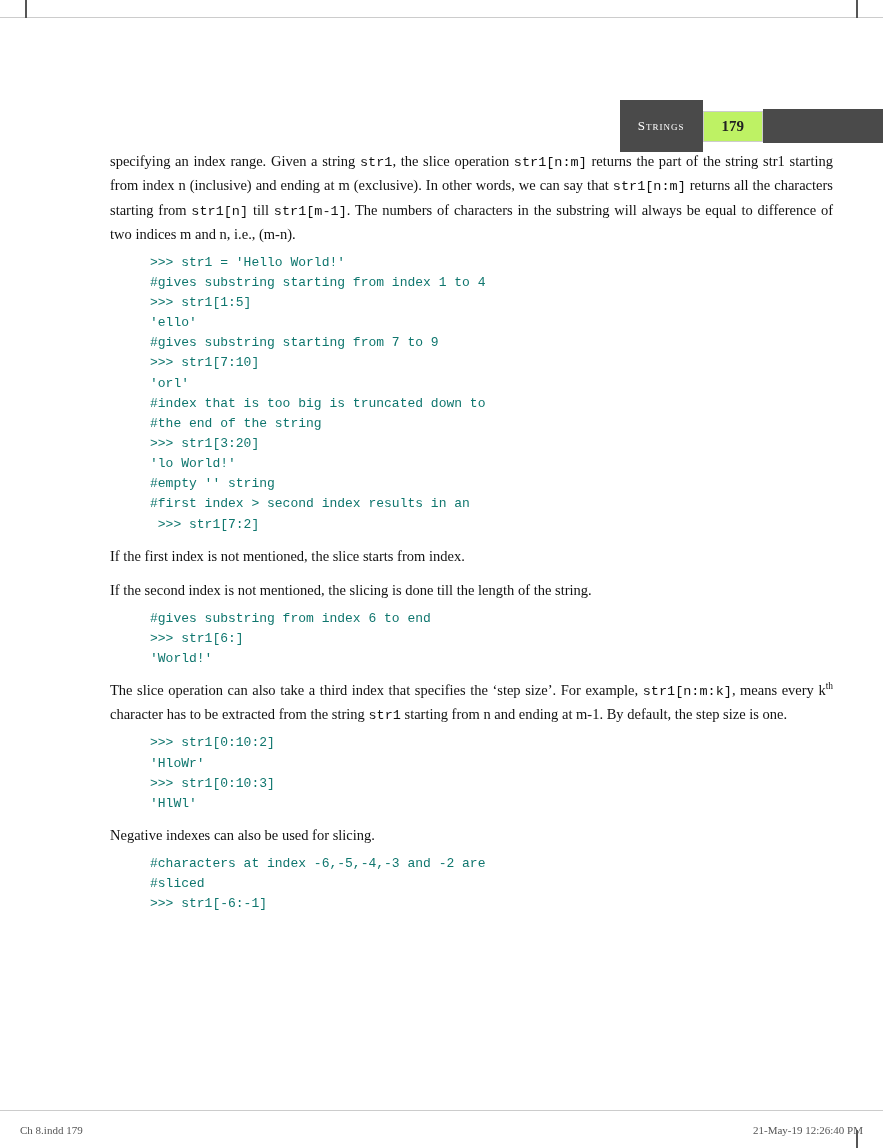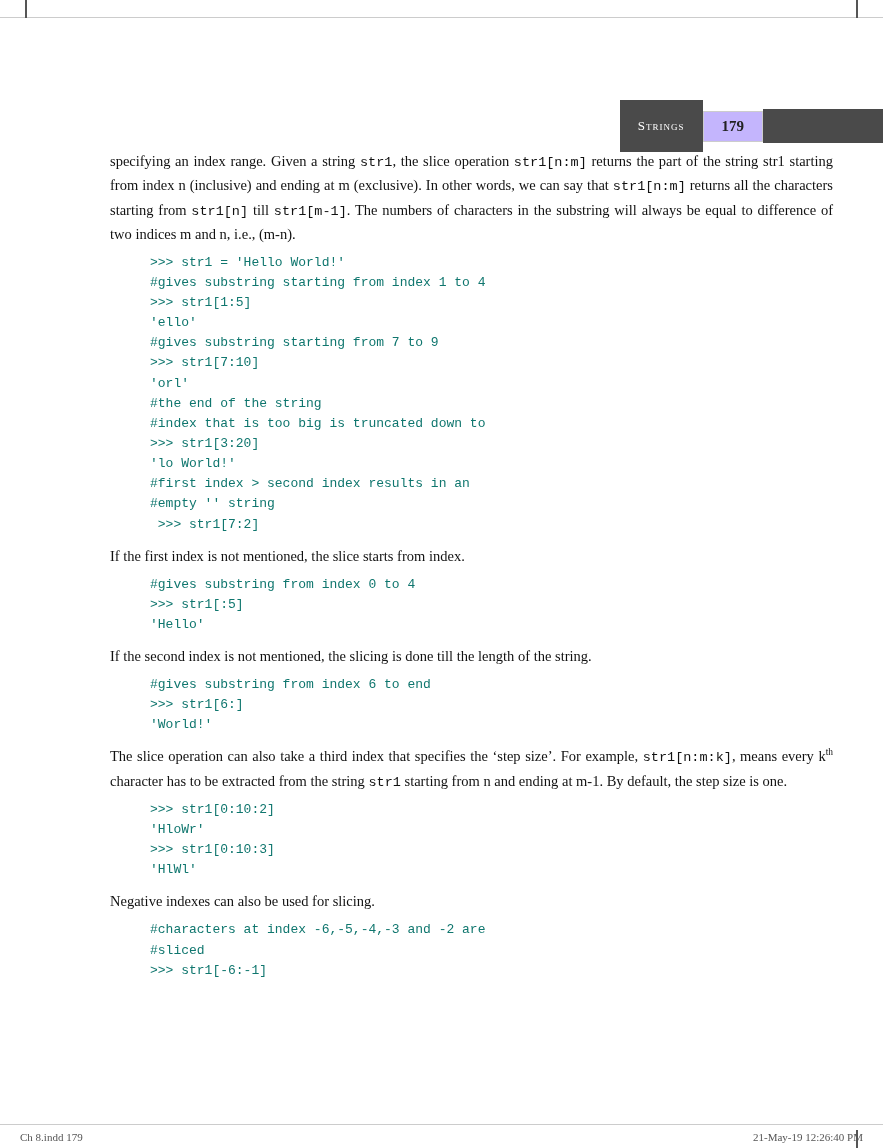--- a/index.html
+++ b/index.html
@@ -60,21 +60,21 @@
       padding: 18px 18px;
       font-size: 13px;
       letter-spacing: 1px;
       font-variant: small-caps;
       font-family: Georgia, serif;
       display: flex;
       align-items: center;
     }
 
     .header-page-num {
-      background: #c4b5fd;
+      background: #bef264;
       border: 1px solid #ccc;
       padding: 6px 18px;
       font-size: 15px;
       font-family: Georgia, serif;
       color: #222;
       font-weight: bold;
       min-width: 60px;
       text-align: center;
     }
 
@@ -122,21 +122,21 @@
       font-size: 0.65em;
       vertical-align: super;
     }
 
     
     .bottom-footer {
       position: absolute;
       bottom: 0;
       left: 0;
       right: 0;
-      height: 24px;
+      height: 38px;
       border-top: 1px solid #ccc;
       display: flex;
       align-items: center;
       justify-content: space-between;
       padding: 0 20px;
       font-size: 11px;
       color: #555;
       font-family: Georgia, serif;
     }
 
@@ -172,36 +172,31 @@
   </p>
 
   <div class="code-block">
     <span class="line">&gt;&gt;&gt; str1 = 'Hello World!'</span>
     <span class="line">#gives substring starting from index 1 to 4</span>
     <span class="line">&gt;&gt;&gt; str1[1:5]</span>
     <span class="line">'ello'</span>
     <span class="line">#gives substring starting from 7 to 9</span>
     <span class="line">&gt;&gt;&gt; str1[7:10]</span>
     <span class="line">'orl'</span>
+    <span class="line">#index that is too big is truncated down to</span>
     <span class="line">#the end of the string</span>
-    <span class="line">#index that is too big is truncated down to</span>
     <span class="line">&gt;&gt;&gt; str1[3:20]</span>
     <span class="line">'lo World!'</span>
+    <span class="line">#empty '' string</span>
     <span class="line">#first index &gt; second index results in an</span>
-    <span class="line">#empty '' string</span>
     <span class="line">&nbsp;&gt;&gt;&gt; str1[7:2]</span>
   </div>
 
   <p>If the first index is not mentioned, the slice starts from index.</p>
 
-  <div class="code-block">
-    <span class="line">#gives substring from index 0 to 4</span>
-    <span class="line">&gt;&gt;&gt; str1[:5]</span>
-    <span class="line">'Hello'</span>
-  </div>
 
   <p>If the second index is not mentioned, the slicing is done till the length of the string.</p>
 
   <div class="code-block">
     <span class="line">#gives substring from index 6 to end</span>
     <span class="line">&gt;&gt;&gt; str1[6:]</span>
     <span class="line">'World!'</span>
   </div>
 
   <p>

